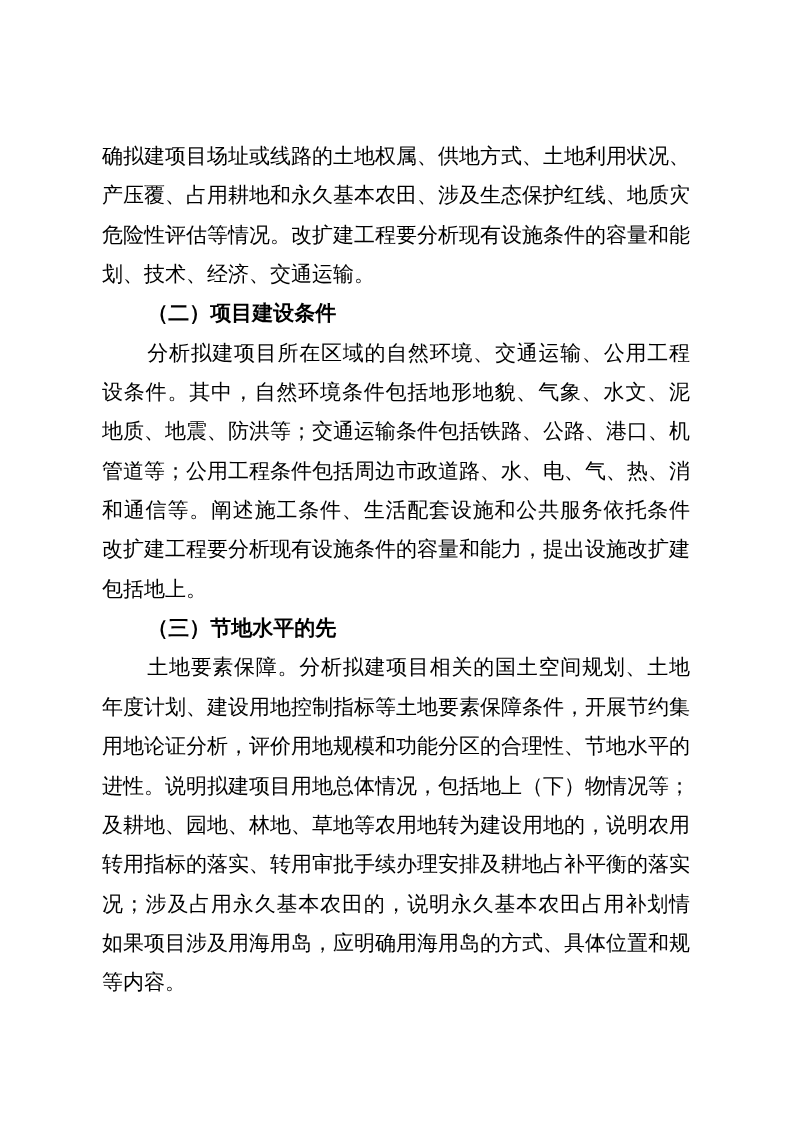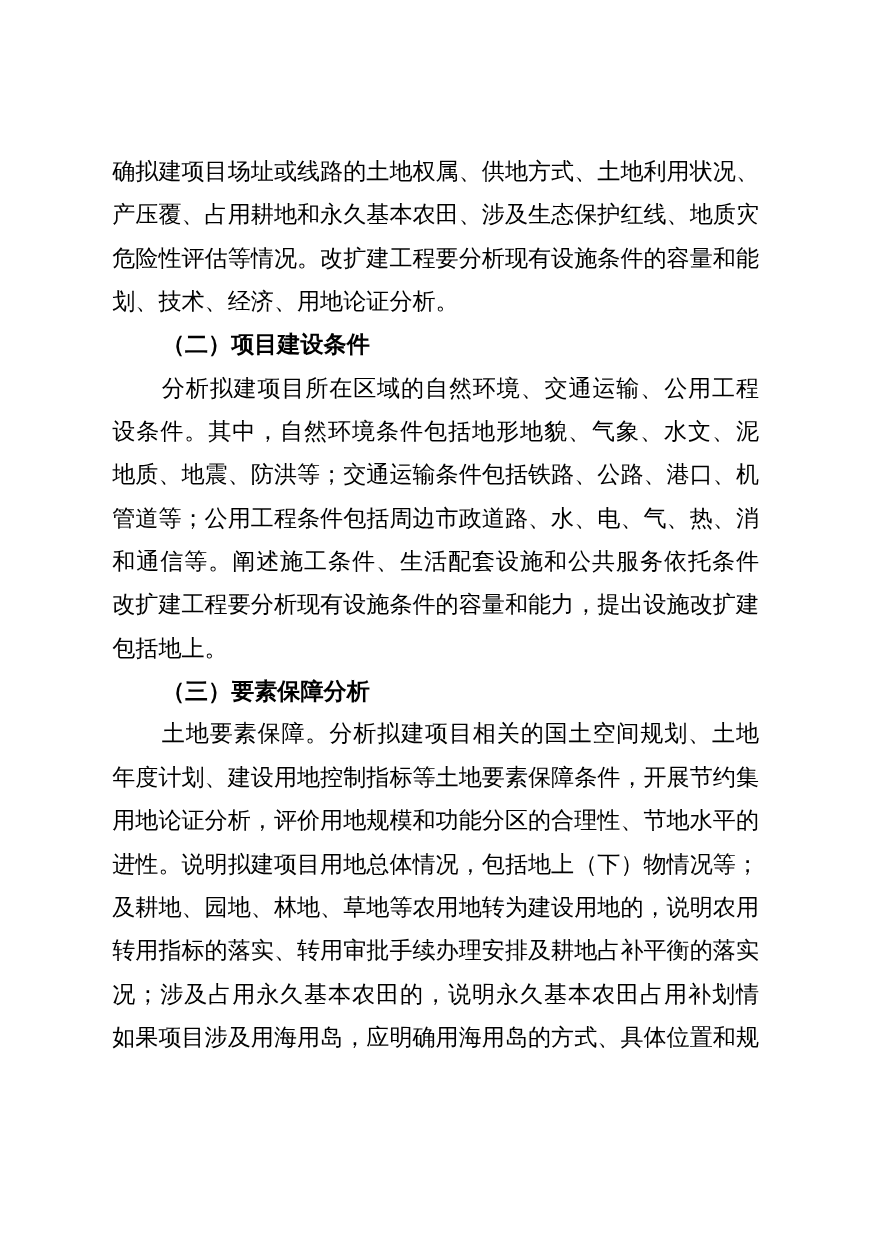--- a/index.html
+++ b/index.html
@@ -51,46 +51,47 @@
 </head>
 <body>
 
 <div class="page">
   <div class="text-block">
 
     <div class="para">
       <div class="line">确拟建项目场址或线路的土地权属、供地方式、土地利用状况、矿</div>
       <div class="line">产压覆、占用耕地和永久基本农田、涉及生态保护红线、地质灾害</div>
       <div class="line">危险性评估等情况。改扩建工程要分析现有设施条件的容量和能力</div>
-      <div class="line last">划、技术、经济、用地论证分析。</div>
+      <div class="line last">划、技术、经济、交通运输。</div>
     </div>
 
     <div class="para">
       <div class="line heading indent">（二）项目建设条件</div>
     </div>
 
     <div class="para">
       <div class="line indent">分析拟建项目所在区域的自然环境、交通运输、公用工程等建</div>
       <div class="line">设条件。其中，自然环境条件包括地形地貌、气象、水文、泥沙、</div>
       <div class="line">地质、地震、防洪等；交通运输条件包括铁路、公路、港口、机场、</div>
       <div class="line">管道等；公用工程条件包括周边市政道路、水、电、气、热、消防</div>
       <div class="line">和通信等。阐述施工条件、生活配套设施和公共服务依托条件等。</div>
       <div class="line">改扩建工程要分析现有设施条件的容量和能力，提出设施改扩建和</div>
       <div class="line last">包括地上。</div>
     </div>
 
     <div class="para">
-      <div class="line heading indent">（三）要素保障分析</div>
+      <div class="line heading indent">（三）节地水平的先</div>
     </div>
 
     <div class="para">
       <div class="line indent">土地要素保障。分析拟建项目相关的国土空间规划、土地利用</div>
       <div class="line">年度计划、建设用地控制指标等土地要素保障条件，开展节约集约</div>
       <div class="line">用地论证分析，评价用地规模和功能分区的合理性、节地水平的先</div>
       <div class="line">进性。说明拟建项目用地总体情况，包括地上（下）物情况等；涉</div>
       <div class="line">及耕地、园地、林地、草地等农用地转为建设用地的，说明农用地</div>
       <div class="line">转用指标的落实、转用审批手续办理安排及耕地占补平衡的落实情</div>
       <div class="line">况；涉及占用永久基本农田的，说明永久基本农田占用补划情况；</div>
       <div class="line">如果项目涉及用海用岛，应明确用海用岛的方式、具体位置和规模</div>
+      <div class="line last">等内容。</div>
     </div>
 
   </div>
 </div>
 
 </body></html>

